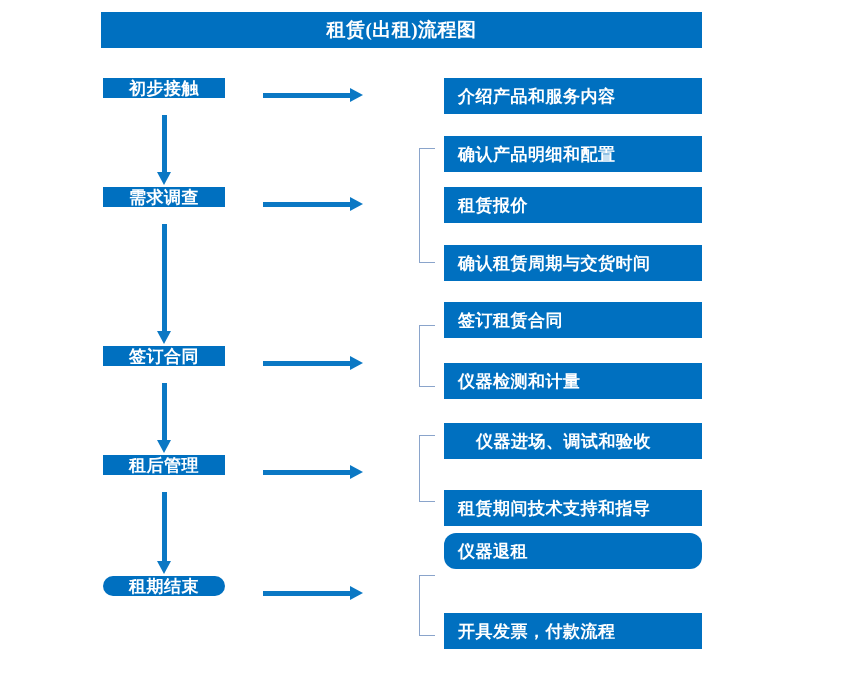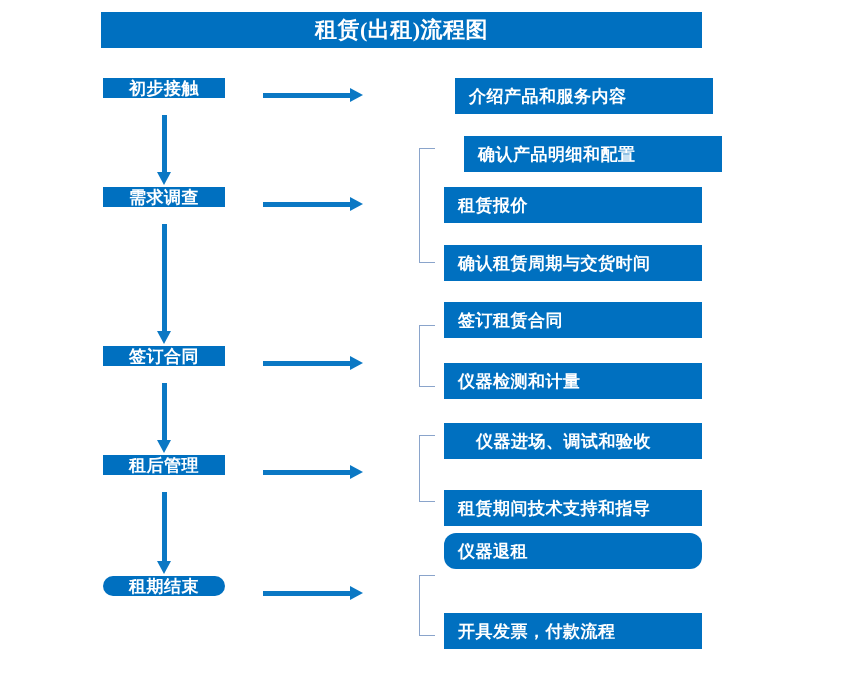--- a/index.html
+++ b/index.html
@@ -22,21 +22,21 @@
     display:flex;
     align-items:center;
     box-sizing:border-box;
     letter-spacing:0.5px;
     white-space:nowrap;
   }
 
   
   #title-banner{
     left:101px;top:12px;width:601px;height:36px;
-    font-size:22px;
+    font-size:19px;
     justify-content:center;
   }
 
   
   .stage{
     left:103px;width:122px;height:20px;
     font-size:17px;
     justify-content:center;
   }
 
@@ -161,23 +161,23 @@
   </div>
 
   <div class="bracket" style="left:419px;top:148px;height:115px;"></div>
 
   <div class="bracket" style="left:419px;top:325px;height:62px;"></div>
 
   <div class="bracket" style="left:419px;top:435px;height:67px;"></div>
 
   <div class="bracket" style="left:419px;top:575px;height:61px;"></div>
 
-  <div class="box detail" style="top:78px;margin-left:11px;">介绍产品和服务内容</div>
+  <div class="box detail" style="top:78px;">介绍产品和服务内容</div>
 
-  <div class="box detail" style="top:136px;margin-left:20px;">确认产品明细和配置</div>
+  <div class="box detail" style="top:136px;">确认产品明细和配置</div>
 
   <div class="box detail" style="top:187px;">租赁报价</div>
 
   <div class="box detail" style="top:245px;">确认租赁周期与交货时间</div>
 
   <div class="box detail" style="top:302px;">签订租赁合同</div>
 
   <div class="box detail" style="top:363px;">仪器检测和计量</div>
 
   <div class="box detail" style="top:423px;padding-left:32px;">仪器进场、调试和验收</div>

